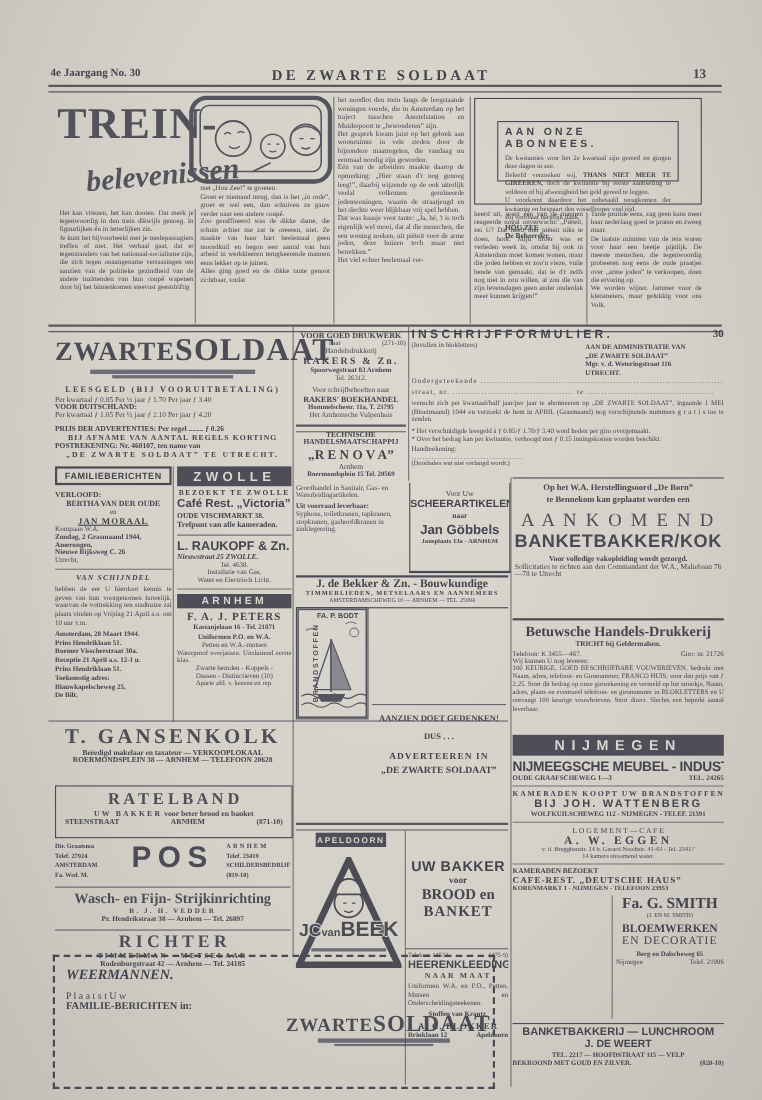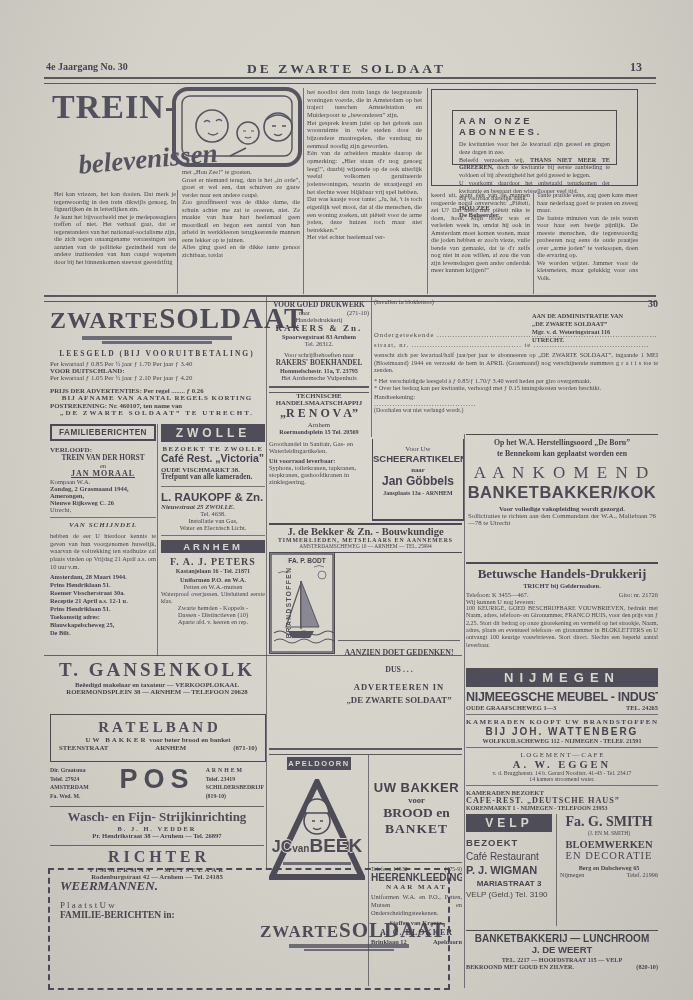--- a/index.html
+++ b/index.html
@@ -30,21 +30,21 @@
 <body>
 
 <div class="sheet">
 
   <div class="abs b" style="left:46px;top:61px;width:220px;font-size:10px;">4e Jaargang No. 30</div>
   <div class="abs c b" style="left:180px;top:61px;width:333px;font-size:13.5px;letter-spacing:3px;">DE ZWARTE SOLDAAT</div>
   <div class="abs r b" style="left:630px;top:60px;width:28px;font-size:12px;">13</div>
   <div class="hr2" style="left:44px;top:77px;width:612px;"></div>
 
   <div class="abs" style="left:52px;top:86px;width:252px;height:100px;">
-    <div class="abs serif b" style="left:0;top:2px;font-size:34px;letter-spacing:1px;color:#52515c;"><span>TREIN</span><span>-</span></div>
+    <div class="abs serif b" style="left:0;top:2px;font-size:40px;letter-spacing:1px;color:#52515c;"><span>TREIN</span><span>-</span></div>
     <svg class="abs" style="left:118px;top:0;" width="134" height="84" viewBox="0 0 134 84">
       <rect x="4" y="3" width="126" height="76" rx="14" fill="none" stroke="#55545f" stroke-width="4"></rect>
       <rect x="12" y="10" width="110" height="60" rx="8" fill="none" stroke="#55545f" stroke-width="1.4"></rect>
       <circle cx="42" cy="40" r="16" fill="none" stroke="#55545f" stroke-width="1.6"></circle>
       <path d="M34 36 q3 -3 6 0 M46 35 q3 -3 6 0 M38 47 q5 4 10 0" fill="none" stroke="#55545f" stroke-width="1.3"></path>
       <circle cx="78" cy="47" r="11" fill="none" stroke="#55545f" stroke-width="1.5"></circle>
       <path d="M73 45 l3 0 M81 45 l3 0 M75 51 q3 2 6 0" fill="none" stroke="#55545f" stroke-width="1.2"></path>
       <circle cx="108" cy="41" r="14" fill="none" stroke="#55545f" stroke-width="1.6"></circle>
       <path d="M96 34 q12 -10 24 0 M102 40 l4 0 M112 40 l4 0 M104 48 q4 3 8 0" fill="none" stroke="#55545f" stroke-width="1.3"></path>
       <path d="M60 70 l16 -8" fill="none" stroke="#55545f" stroke-width="1.6"></path>
@@ -126,20 +126,21 @@
     <div class="b ln" style="font-size:6.8px;">HANDELSMAATSCHAPPIJ</div>
     <div class="b ln" style="font-size:12px;">„R E N O V A”</div>
     <div class="ln" style="font-size:6.8px;">Arnhem</div>
     <div class="b ln" style="font-size:6.2px;">Roermondsplein 15  Tel. 20569</div>
     <div class="j" style="font-size:6.5px;margin-top:5px;text-align:left;">Groothandel in Sanitair, Gas- en Waterleidingartikelen.</div>
     <div class="b" style="font-size:6.5px;text-align:left;margin-top:3px;">Uit voorraad leverbaar:</div>
     <div class="j" style="font-size:6.5px;text-align:left;">Syphons, toiletkranen, tapkranen, stopkranen, gashoofdkranen in zinklegeering.</div>
   </div>
 
   <div class="abs" style="left:374px;top:298px;width:284px;height:134px;">
+    <div class="b sans ln" style="font-size:11px;letter-spacing:3px;">INSCHRIJFFORMULIER.</div>
     <div class="abs b" style="right:0;top:0;font-size:10px;">30</div>
     <div style="font-size:6.3px;">(Invullen in blokletters)</div>
     <div class="abs b pre" style="left:158px;top:14px;font-size:6.3px;line-height:1.25;">AAN DE ADMINISTRATIE VAN
 „DE ZWARTE SOLDAAT”
 Mgr. v. d. Weteringstraat 116
 UTRECHT.</div>
     <div class="ln dots" style="font-size:6.5px;margin-top:26px;">Ondergeteekende ...........................................................................................</div>
     <div class="ln dots" style="font-size:6.5px;margin-top:3px;">straat, nr. ..........................................   te   ............................................</div>
     <div class="j" style="font-size:6.3px;line-height:1.2;margin-top:3px;">wenscht zich per kwartaal/half jaar/per jaar te abonneeren op „DE ZWARTE SOLDAAT”, ingaande 1 MEI (Bloeimaand) 1944 en verzoekt de hem in APRIL (Grasmaand) nog verschijnende nummers  g r a t i s  toe te zenden.</div>
     <div class="ln" style="font-size:6.3px;margin-top:3px;">* Het verschuldigde leesgeld à ƒ 0.85/ƒ 1.70/ƒ 3.40 werd heden per giro overgemaakt.</div>
@@ -163,21 +164,21 @@
 te Bennekom kan geplaatst worden een</div>
     <div class="serif" style="font-size:17px;letter-spacing:2px;color:#4e4d58;margin-top:4px;">A A N K O M E N D</div>
     <div class="b sans" style="font-size:16.5px;letter-spacing:.5px;color:#4a4954;">BANKETBAKKER/KOK</div>
     <div class="b" style="font-size:6.8px;margin-top:3px;">Voor volledige vakopleiding wordt gezorgd.</div>
     <div class="j" style="font-size:6.8px;padding:0 2px;">Sollicitaties te richten aan den Commandant der W.A., Maliebaan 76—78 te Utrecht</div>
   </div>
 
   <div class="abs" style="left:50px;top:424px;width:106px;">
     <div class="c b sans" style="border:2px solid #4a4954;font-size:8.2px;letter-spacing:.5px;padding:2px 0;">FAMILIEBERICHTEN</div>
     <div class="b" style="font-size:7px;margin-top:5px;">VERLOOFD:</div>
-    <div class="c b ln" style="font-size:7.2px;">TREIN VAN DER HORST</div>
+    <div class="c b ln" style="font-size:7.2px;">BERTHA VAN DER OUDE</div>
     <div class="c" style="font-size:6.5px;">en</div>
     <div class="c b" style="font-size:8px;letter-spacing:1px;text-decoration:underline;">JAN MORAAL</div>
     <div class="r" style="font-size:6.5px;">Kompaan W.A.</div>
     <div class="b" style="font-size:6.5px;">Zondag, 2 Grasmaand 1944,</div>
     <div class="b" style="font-size:6.5px;">Amerongen,</div>
     <div class="b" style="font-size:6.5px;">Nieuwe Rijksweg C. 26</div>
     <div style="font-size:6.5px;">Utrecht,</div>
     <div style="border-top:1px solid rgba(72,71,82,.7);margin:4px 0 3px 0;"></div>
     <div class="c b i" style="font-size:7px;letter-spacing:1px;">VAN SCHIJNDEL</div>
     <div class="j" style="font-size:6.4px;line-height:1.2;margin-top:3px;">hebben de eer U hierdoor kennis te geven van hun voorgenomen huwelijk, waarvan de voltrekking ten stadhuize zal plaats vinden op Vrijdag 21 April a.s. om 10 uur v.m.</div>
@@ -272,28 +273,20 @@
     <div class="c ln" style="font-size:7px;">L O G E M E N T — C A F E</div>
     <div class="c b ln" style="font-size:10.5px;letter-spacing:3px;">A. W. EGGEN</div>
     <div class="c ln" style="font-size:5.8px;">v. d. Brugghenstr. 14 b. Gerard Noodtstr. 41-43 - Tel. 23417</div>
     <div class="c ln" style="font-size:5.8px;">14 kamers stroomend water.</div>
     <div style="border-top:1px solid rgba(72,71,82,.7);margin:3px 0;"></div>
     <div class="b ln" style="font-size:6.6px;">KAMERADEN BEZOEKT</div>
     <div class="b ln" style="font-size:8.2px;letter-spacing:1px;">CAFE-REST. „DEUTSCHE HAUS”</div>
     <div class="b ln" style="font-size:6px;">KORENMARKT 1 - NIJMEGEN - TELEFOON 23953</div>
   </div>
 
-  <div class="abs" style="left:466px;top:814px;width:86px;">
-    <div class="badge" style="font-size:12px;padding:2px 0;">VELP</div>
-    <div class="b sans ln" style="font-size:9.5px;letter-spacing:1px;margin-top:5px;">BEZOEKT</div>
-    <div class="sans ln" style="font-size:10px;margin-top:3px;">Café Restaurant</div>
-    <div class="b sans ln" style="font-size:11px;margin-top:2px;">P. J. WIGMAN</div>
-    <div class="c b sans ln" style="font-size:8px;margin-top:3px;">MARIASTRAAT 3</div>
-    <div class="sans ln" style="font-size:8px;margin-top:2px;">VELP (Geld.) Tel. 3190</div>
-  </div>
 
   <div class="vr" style="left:556px;top:814px;height:112px;"></div>
   <div class="abs c" style="left:560px;top:814px;width:98px;">
     <div class="b serif ln" style="font-size:14px;">Fa. G. SMITH</div>
     <div class="ln" style="font-size:5.5px;">(J. EN M. SMITH)</div>
     <div class="b ln" style="font-size:10.5px;margin-top:3px;">BLOEMWERKEN</div>
     <div class="serif ln" style="font-size:10.5px;letter-spacing:1px;">EN DECORATIE</div>
     <div class="b ln" style="font-size:6.2px;margin-top:3px;">Berg en Dalscheweg 65</div>
     <div style="display:flex;justify-content:space-between;font-size:6.2px;">
       <span>Nijmegen</span>

